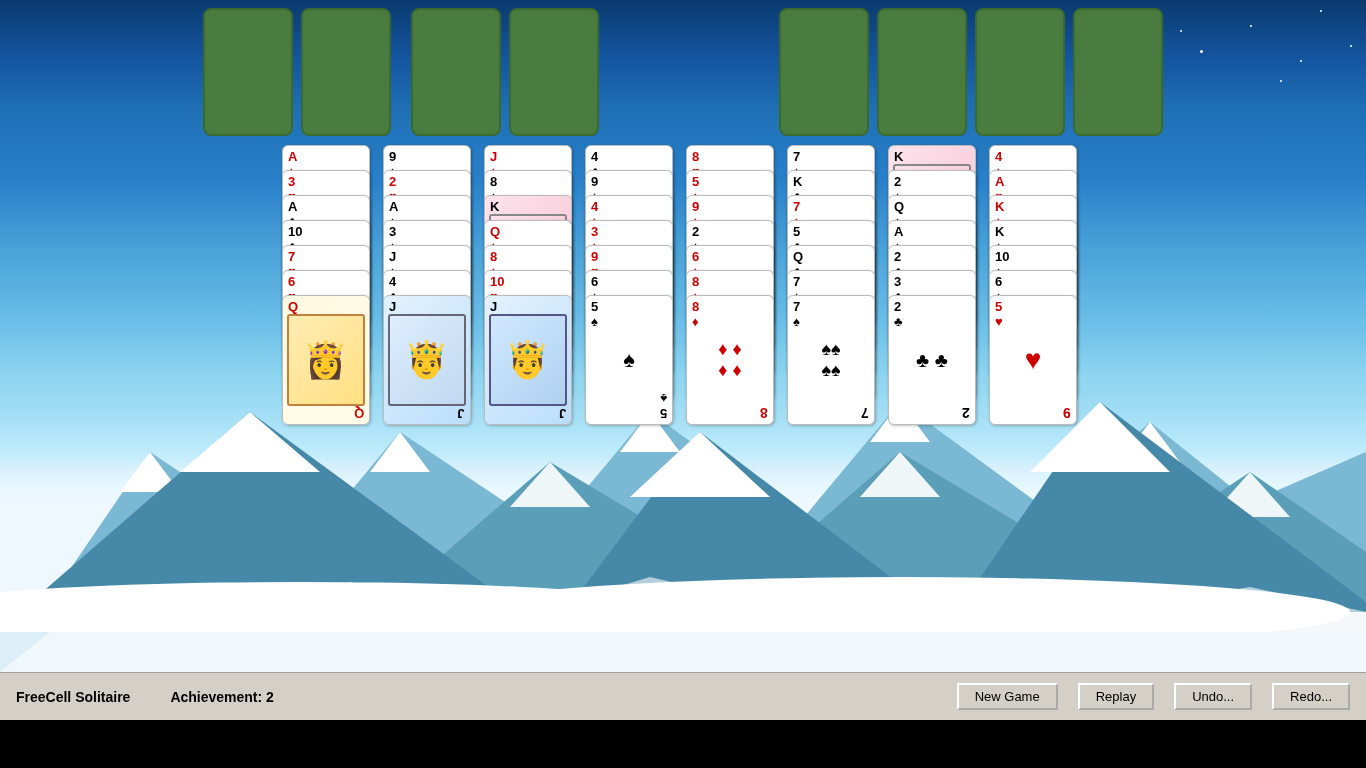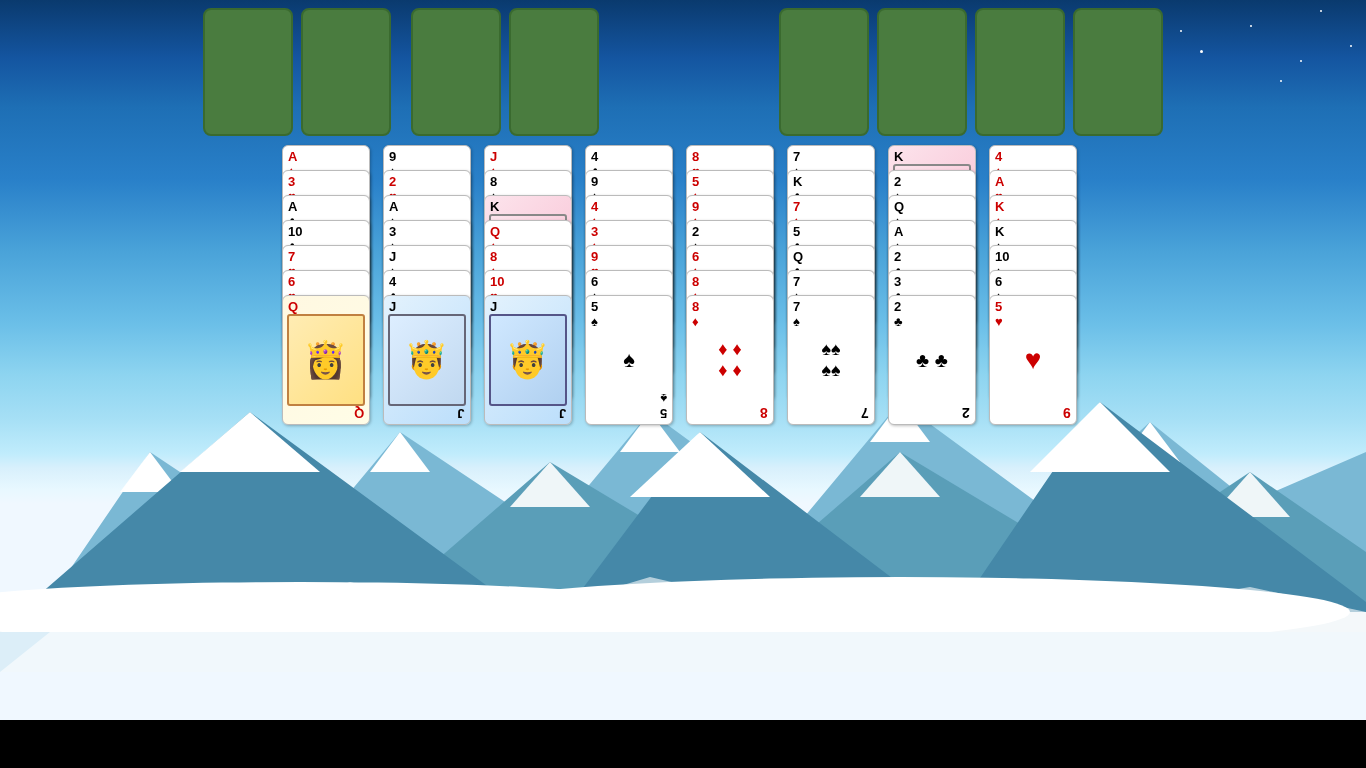--- a/index.html
+++ b/index.html
@@ -456,13 +456,24 @@
         <div style="width:88px;height:130px;background:white;border-radius:6px;border:1px solid #bbb;box-shadow:1px 1px 3px rgba(0,0,0,0.25);position:relative;margin-top:-105px;">
           <span class="red" style="position:absolute;top:3px;left:5px;font-size:13px;font-weight:bold;">5<br>♥</span>
           <span class="red" style="position:absolute;bottom:3px;right:5px;font-size:14px;font-weight:bold;transform:rotate(180deg);">9</span>
           <span class="red" style="position:absolute;top:50%;left:50%;transform:translate(-50%,-50%);font-size:28px;">♥</span>
         </div>
       </div>
 
     </div>
   </div>
 
+  <div id="bottom-bar">
+    <span class="bottom-label">FreeCell Solitaire</span>
+    <span class="bottom-label" style="margin-left:20px;">
+      <span>Achievement:</span> <span style="font-weight:bold;">2</span>
+    </span>
+    <div style="flex:1;"></div>
+    <button class="bottom-btn">New Game</button>
+    <button class="bottom-btn">Replay</button>
+    <button class="bottom-btn">Undo...</button>
+    <button class="bottom-btn">Redo...</button>
+  </div>
 </div>
 
 </body></html>

